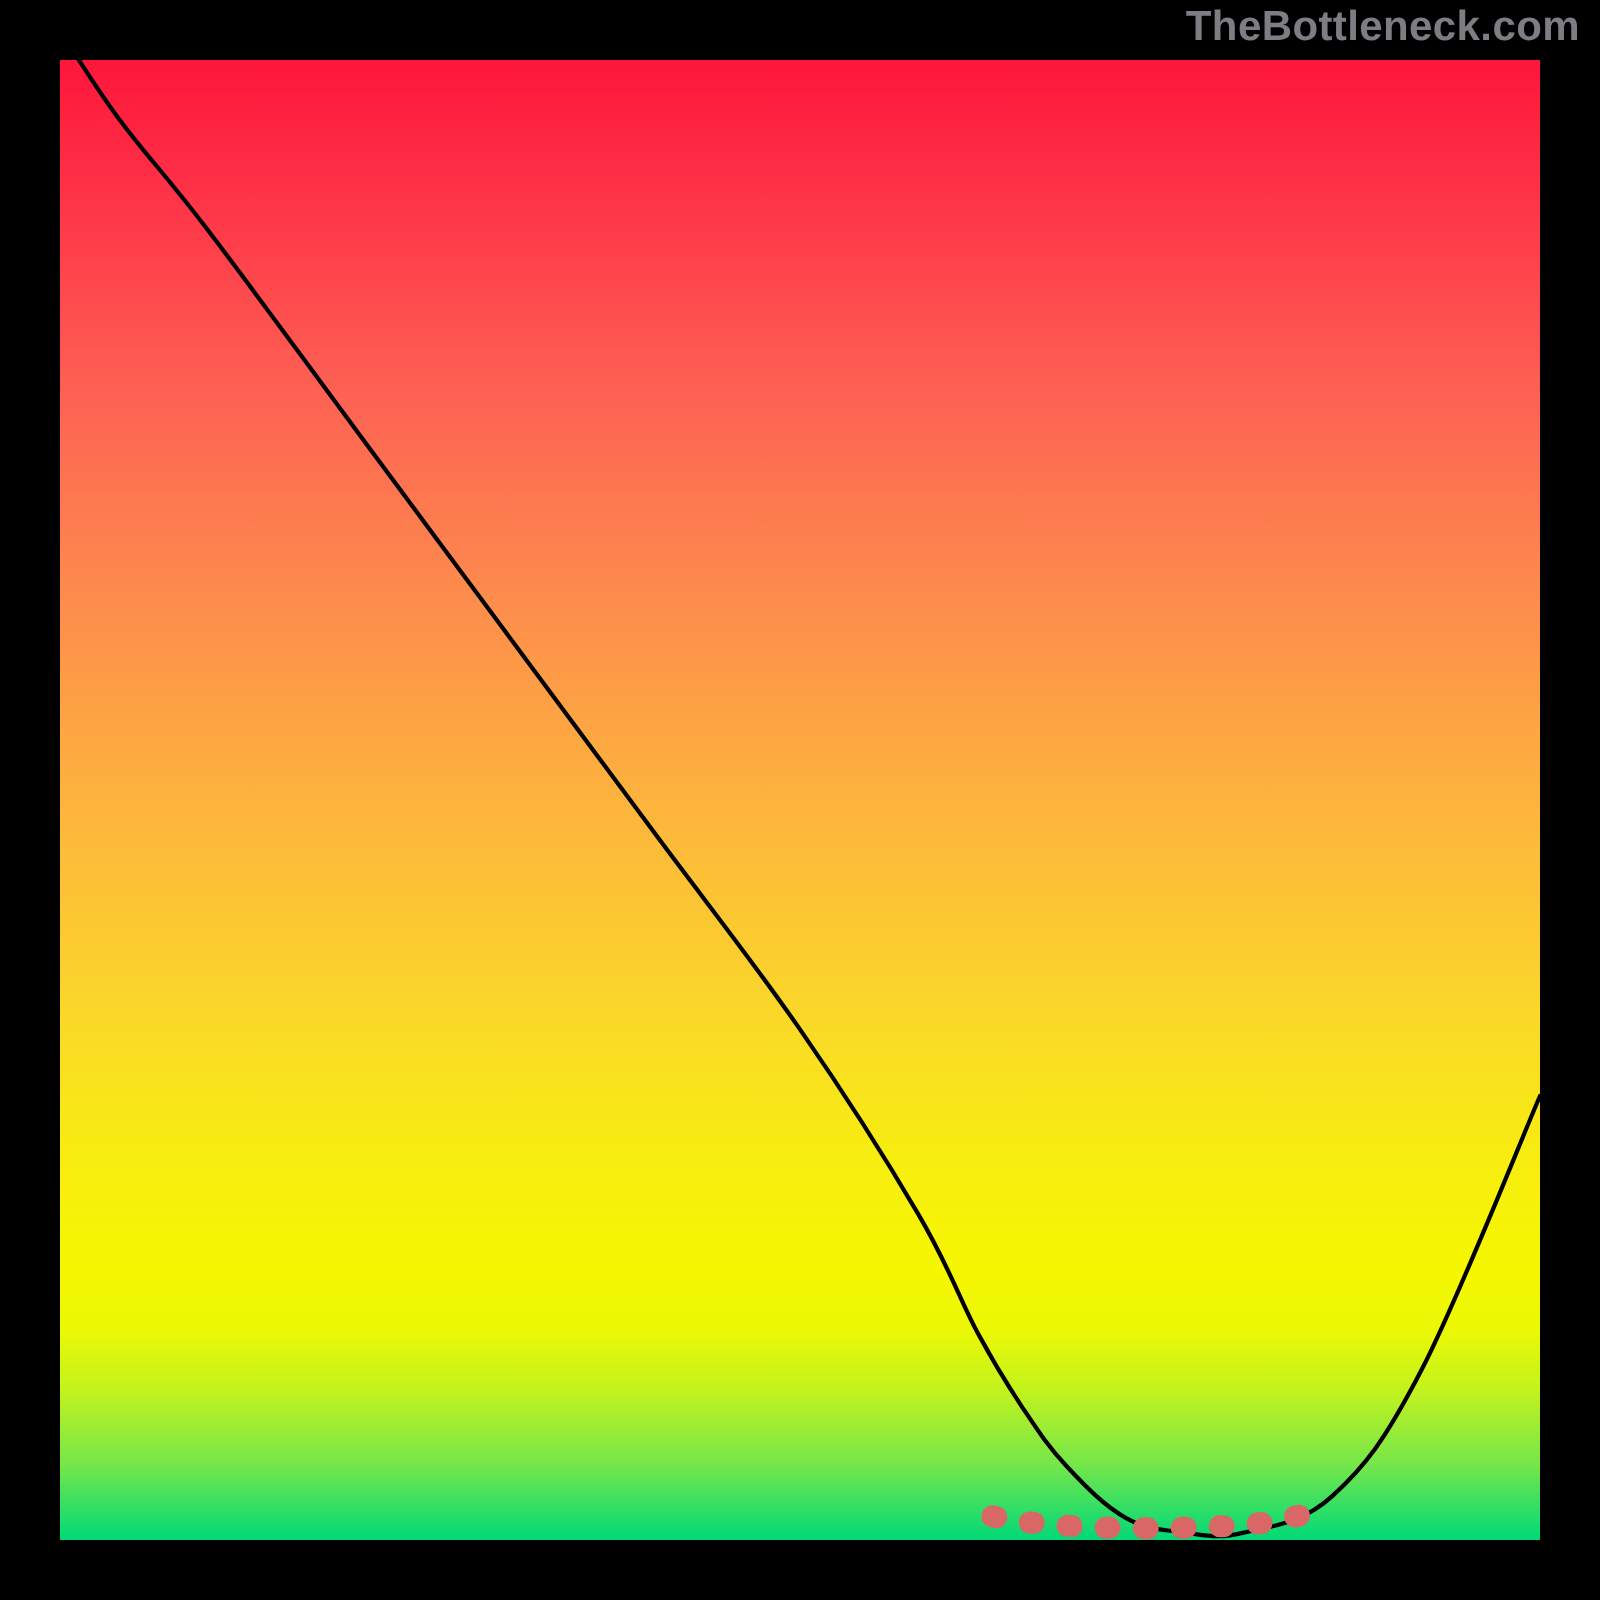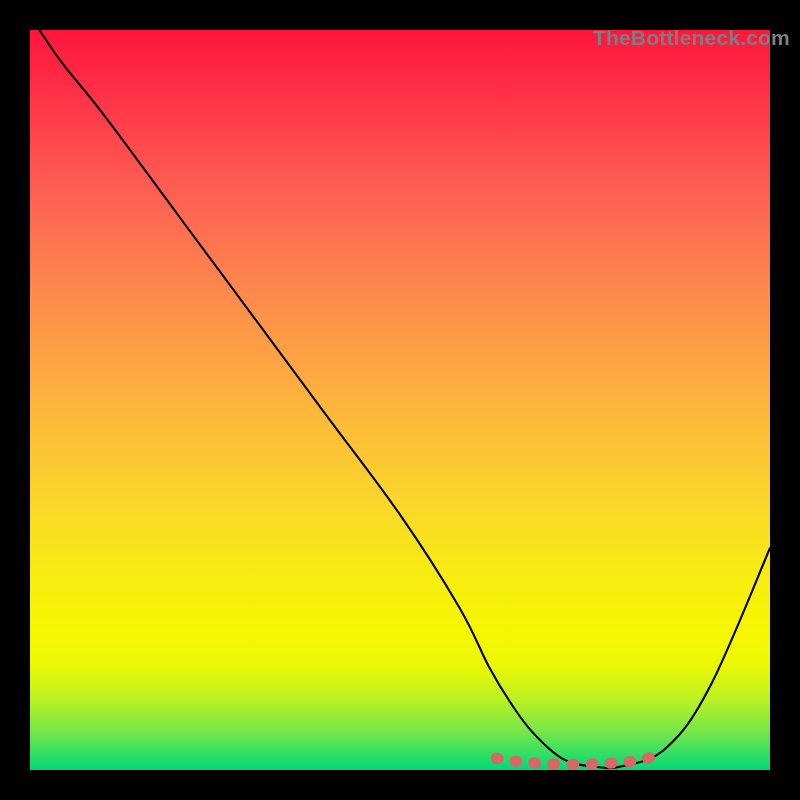--- a/index.html
+++ b/index.html
@@ -13,21 +13,20 @@
   }
   .attribution {
     position: absolute;
     top: 2px;
     right: 10px;
     color: #7c7e84;
     font-size: 21px;
     font-weight: 600;
     z-index: 10;
     letter-spacing: 0.2px;
-    margin-top: 24px;
   }
   .plot {
     position: absolute;
     left: 30px;
     top: 30px;
     width: 740px;
     height: 740px;
   }
   .gradient-bg {
     position: absolute;

